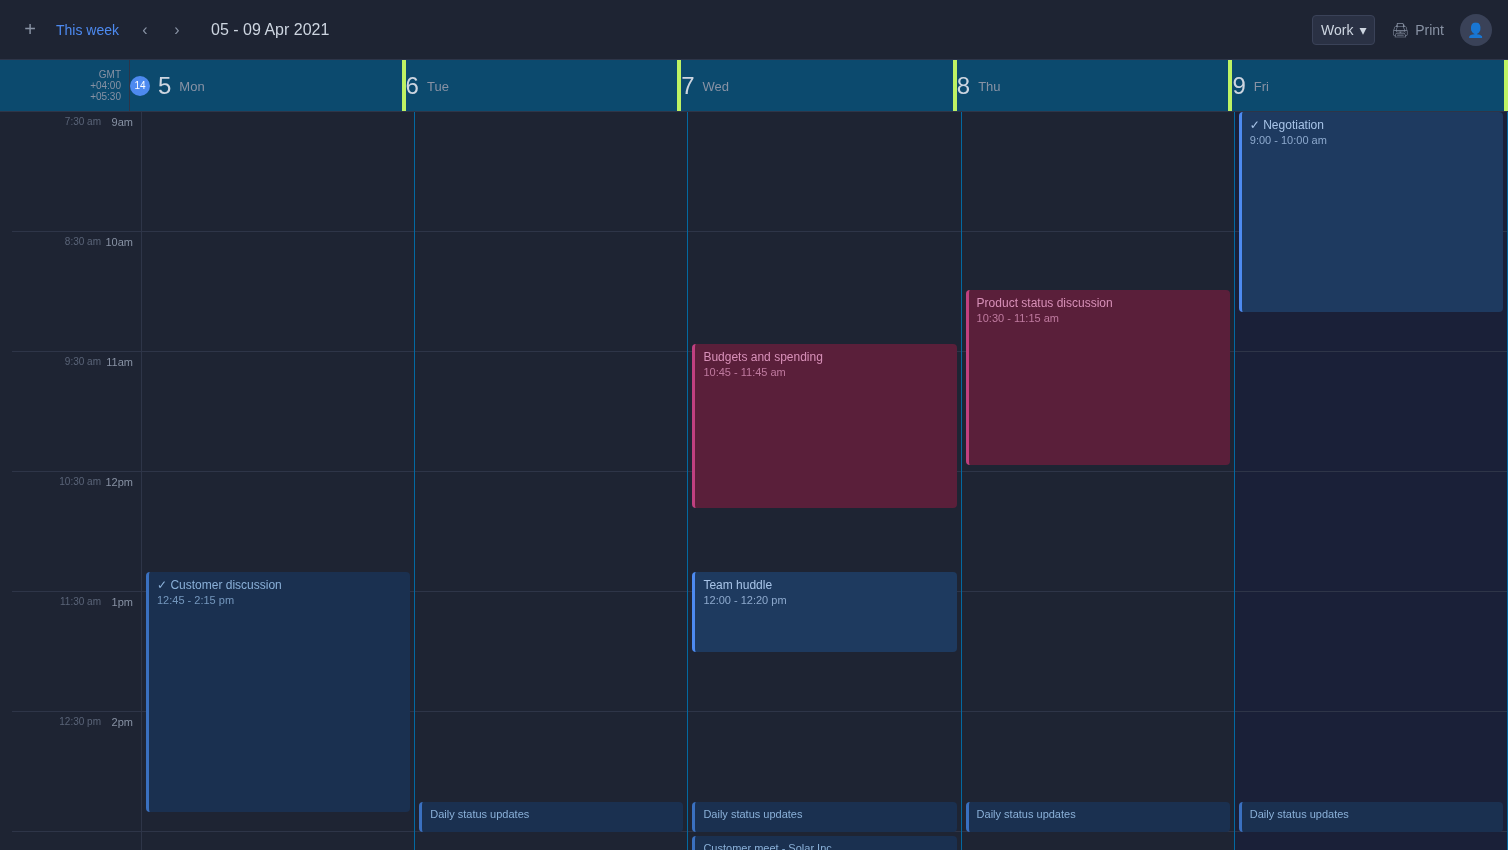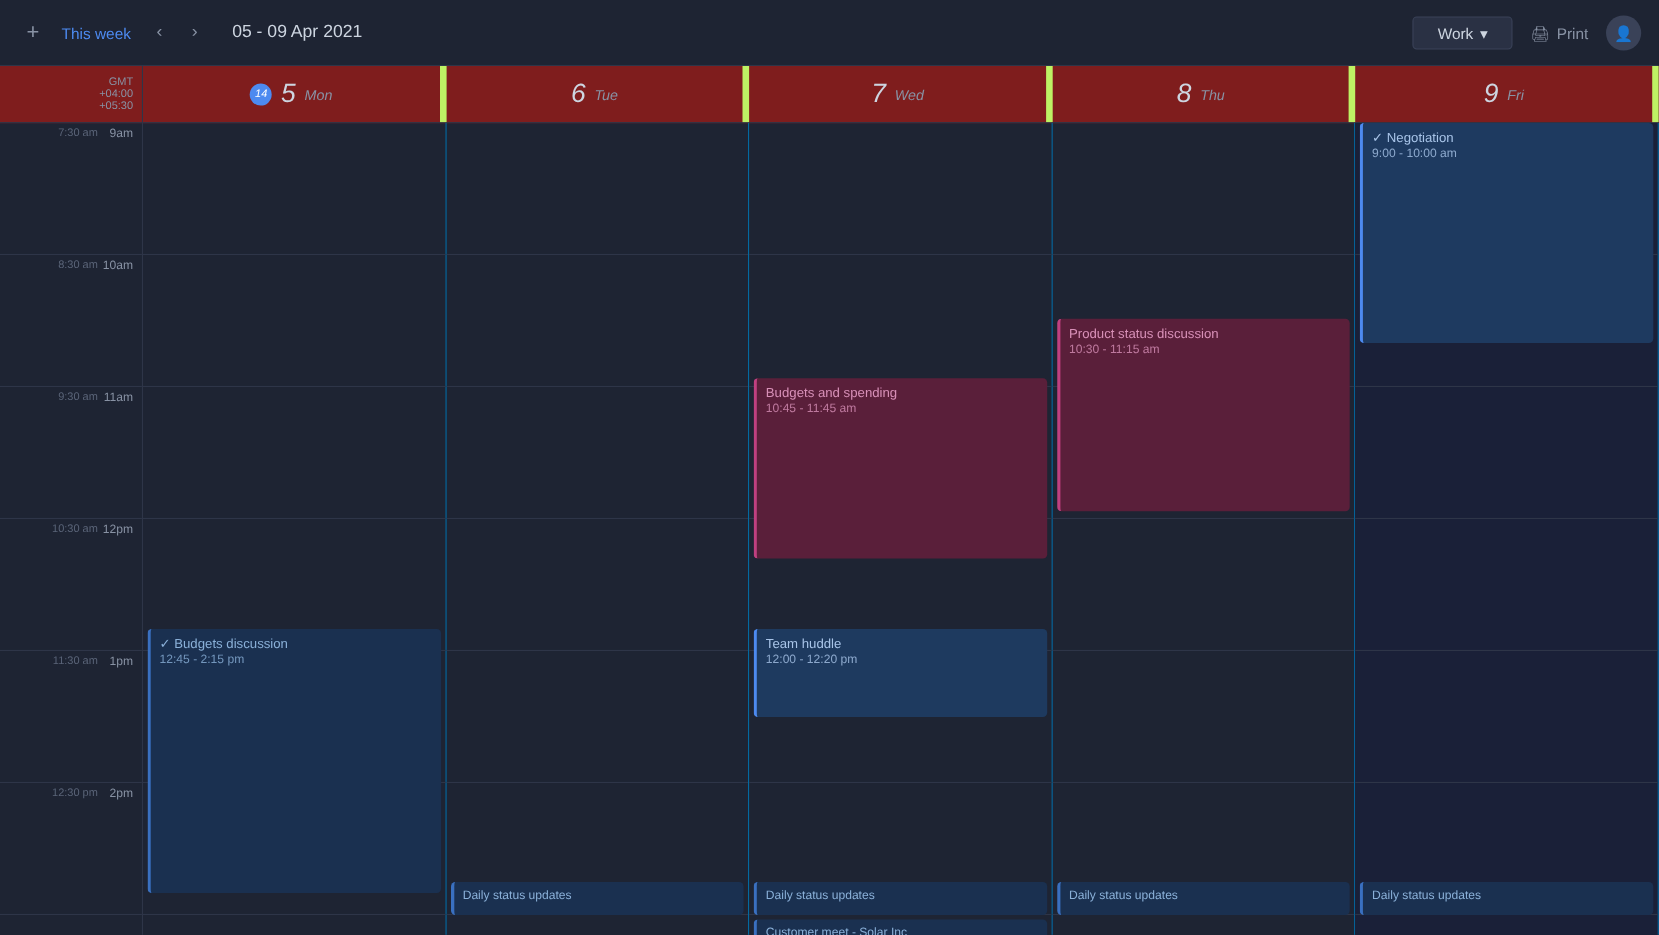--- a/index.html
+++ b/index.html
@@ -68,21 +68,21 @@
       align-items: center;
       gap: 16px;
     }
     .view-selector {
       display: flex;
       align-items: center;
       gap: 6px;
       background: #2a3144;
       border: 1px solid #3a4258;
       border-radius: 4px;
-      padding: 6px 22px;
+      padding: 6px 8px;
       cursor: pointer;
       color: #cdd5e0;
       font-size: 14px;
     }
     .print-btn {
       display: flex;
       align-items: center;
       gap: 6px;
       color: #8892a4;
       cursor: pointer;
@@ -104,21 +104,21 @@
     .calendar {
       display: flex;
       flex-direction: column;
       height: calc(850px - 60px);
     }
 
     
     .day-headers {
       display: flex;
       border-bottom: 1px solid #2e3548;
-      background: #7f1d1d;
+      background: #0c4a6e;
       height: 52px;
       flex-shrink: 0;
     }
     .time-gutter-header {
       width: 130px;
       flex-shrink: 0;
       display: flex;
       flex-direction: column;
       align-items: flex-end;
       justify-content: center;
@@ -126,24 +126,22 @@
       border-right: 1px solid #2e3548;
     }
     .gmt-label {
       font-size: 10px;
       color: #8892a4;
     }
     .day-header {
       flex: 1;
       display: flex;
       align-items: center;
-      justify-content: center;
-      border-right: 6px solid #bef264;
+      border-right: 4px solid #bef264;
       gap: 8px;
-      font-style: italic;
     }
     .day-number {
       font-size: 24px;
       font-weight: 300;
       color: #cdd5e0;
     }
     .day-name {
       font-size: 13px;
       color: #8892a4;
       margin-top: 2px;
@@ -159,20 +157,21 @@
       font-size: 10px;
       color: white;
     }
 
     
     .calendar-body {
       display: flex;
       flex: 1;
       overflow-y: auto;
       overflow-x: hidden;
+      margin-left: 12px;
     }
     .calendar-body::-webkit-scrollbar { width: 6px; }
     .calendar-body::-webkit-scrollbar-track { background: #1e2433; }
     .calendar-body::-webkit-scrollbar-thumb { background: #3a4258; border-radius: 3px; }
 
     
     .time-gutter {
       width: 130px;
       flex-shrink: 0;
       border-right: 1px solid #2e3548;
@@ -344,21 +343,21 @@
 
       <div class="day-col">
         <div class="hour-line"></div>
         <div class="hour-line"></div>
         <div class="hour-line"></div>
         <div class="hour-line"></div>
         <div class="hour-line"></div>
         <div class="hour-line"></div>
 
         <div class="event event-dark-navy" style="top: 460px; height: 240px;">
-          <div class="event-title">✓ Budgets discussion</div>
+          <div class="event-title">✓ Customer discussion</div>
           <div class="event-time">12:45 - 2:15 pm</div>
         </div>
       </div>
 
       <div class="day-col">
         <div class="hour-line"></div>
         <div class="hour-line"></div>
         <div class="hour-line"></div>
         <div class="hour-line"></div>
         <div class="hour-line"></div>

